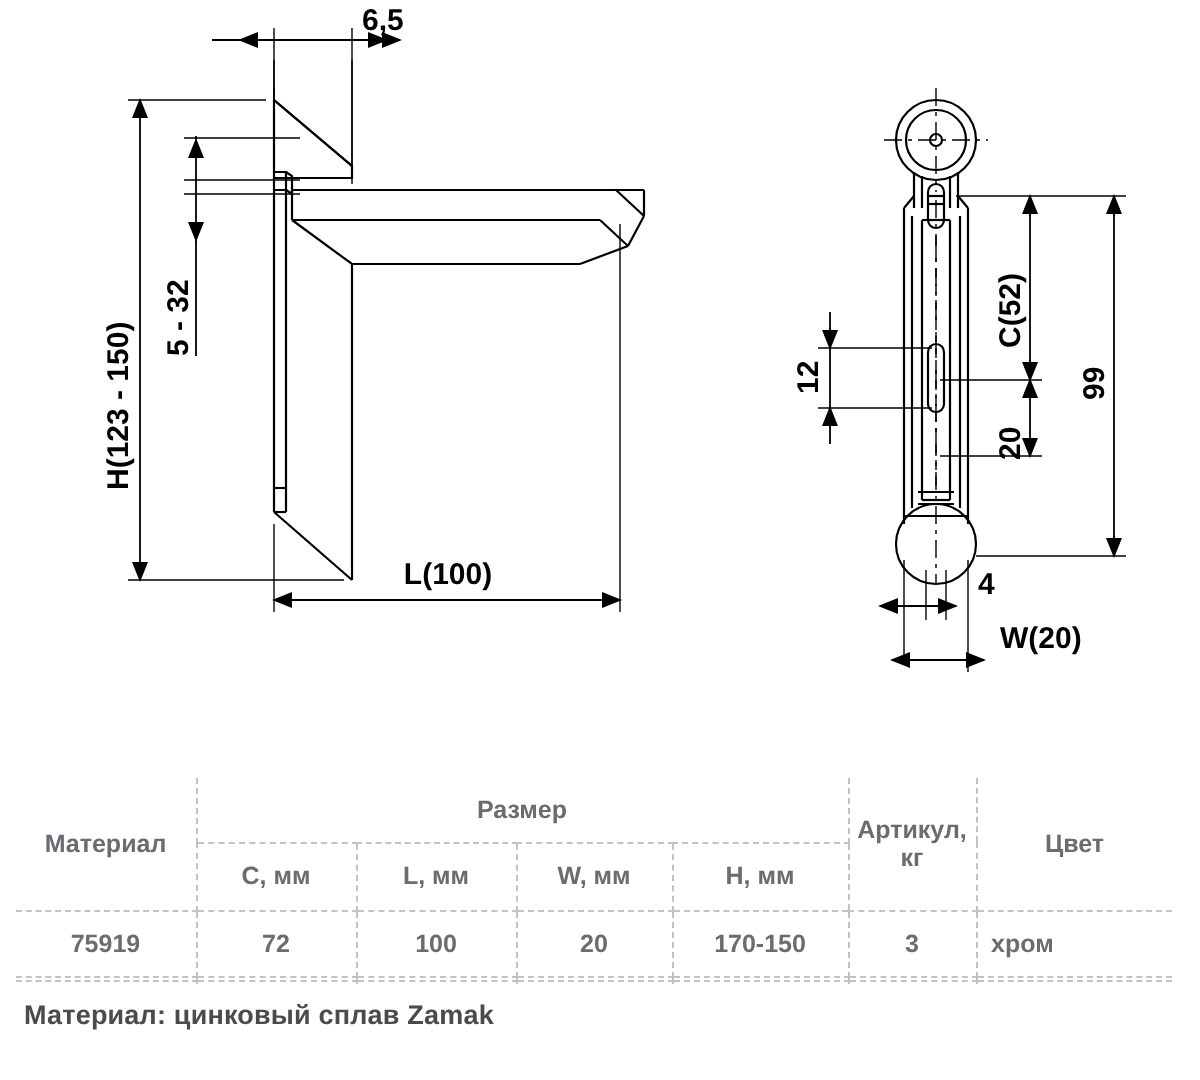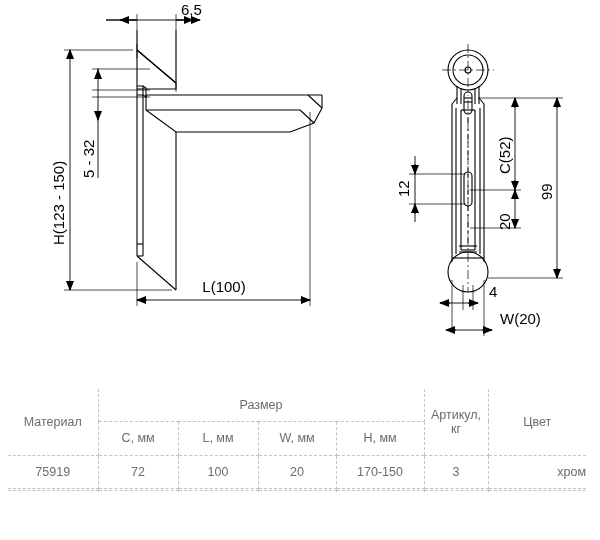--- a/index.html
+++ b/index.html
@@ -2,21 +2,21 @@
 <html><head>
 <meta charset="utf-8">
 <title>Bracket Technical Drawing</title>
 <style>
   html,body{margin:0;padding:0;background:#ffffff;}
   body{
     width:600px;height:540px;position:relative;overflow:hidden;
     font-family:"Liberation Sans","DejaVu Sans",sans-serif;
     color:#1a1a1a;
   }
-  #page{position:absolute;left:0;top:0;width:600px;height:428px;}
+  #page{position:absolute;left:0;top:0;width:600px;height:428px;font-weight:bold;}
 
   
   #drawing{position:absolute;left:0;top:0;width:600px;height:380px;}
   #drawing svg{display:block;}
 
   
   #spec-table-wrap{
     position:absolute;left:8px;top:389px;width:578px;height:103px;
   }
   table.spec{
@@ -24,21 +24,21 @@
     background:#fff;
   }
   table.spec td{
     border-right:1px dashed #c3c3c6;
     border-bottom:1px dashed #c3c3c6;
     font-size:12.5px;color:#6b6b70;text-align:center;vertical-align:middle;
     padding:0;
   }
   table.spec td.nobr{border-right:none;}
   table.spec td.nobb{border-bottom:none;}
-  table.spec td.left{text-align:right;padding-left:7px;}
+  table.spec td.left{text-align:left;padding-left:7px;}
 
   
   #tbl-frame-left{
     position:absolute;left:8px;top:389px;width:4px;height:103px;background:#8a8a8f;
   }
   #tbl-frame-top{
     position:absolute;left:8px;top:389px;width:578px;height:4px;background:#8a8a8f;
   }
 
   
@@ -300,14 +300,15 @@
           <td class="nobb"></td>
           <td class="nobb"></td>
           <td class="nobb"></td>
           <td class="nobb"></td>
           <td class="nobb nobr"></td>
         </tr>
       </tbody>
     </table>
   </div>
 
+  <div id="material-note">Материал: цинковый сплав Zamak</div>
 
 </div>
 
 </body></html>

